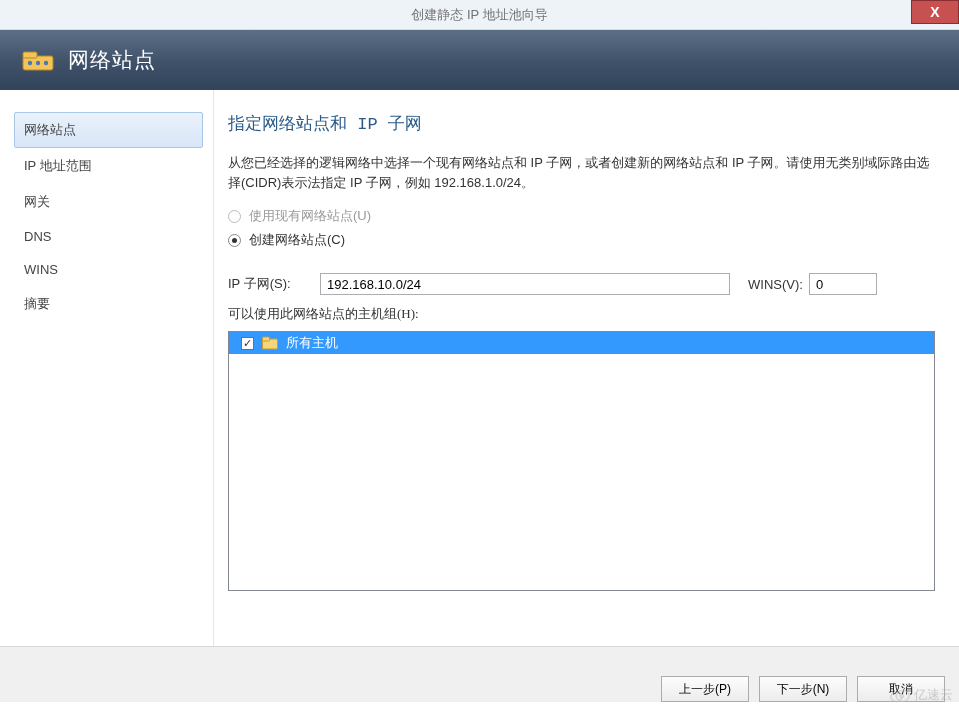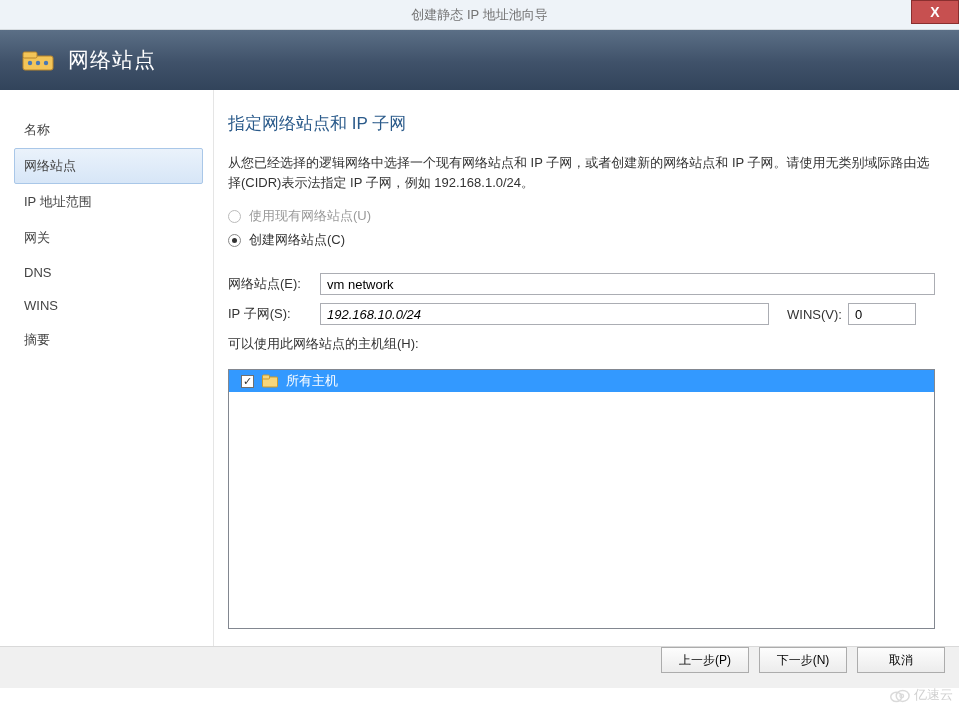--- a/index.html
+++ b/index.html
@@ -91,20 +91,21 @@
     .content {
       flex: 1;
       padding: 22px 24px 10px 14px;
       color: #333;
     }
     .content-heading {
       color: #2a5a8a;
       font-size: 17px;
       margin-bottom: 18px;
       font-weight: 400;
+      font-family: Liberation Mono, monospace;
     }
     .content-desc {
       font-size: 13px;
       color: #333;
       line-height: 1.55;
       margin-bottom: 14px;
     }
     .radio-row {
       display: flex;
       align-items: center;
@@ -142,27 +143,28 @@
     }
     .text-input {
       border: 1px solid #abadb3;
       height: 22px;
       padding: 0 6px;
       font-size: 13px;
       font-family: inherit;
       background:#fff;
     }
     .network-site-input { flex:1; }
-    .ip-subnet-input { width: 449px; font-style: italic; }
+    .ip-subnet-input { width: 410px; }
     .vlan-label { margin-left: 18px; margin-right:6px; }
     .vlan-input { width: 68px; }
     .hostgroup-label {
       margin-top: 10px;
-      margin-bottom: 16px;
-      font-size: 13px;
+      margin-bottom: 8px;
+      font-size: 13px;
+      font-family: Liberation Serif, serif;
     }
     .hostgroup-list {
       border: 1px solid #828790;
       height: 260px;
       background: #fff;
       overflow:auto;
     }
     .hostgroup-item {
       background: #3399ff;
       color: #fff;
@@ -179,25 +181,25 @@
       margin-right:8px;
       display:inline-flex;align-items:center;justify-content:center;
       color:#333;font-size:11px;line-height:1;
     }
     .folder-icon {
       width:16px;height:14px;margin-right:8px;
       display:inline-block;
     }
     
     .footer {
-      height: 42px;
+      height: 56px;
       border-top: 1px solid #d9d9d9;
       background: #f0f0f0;
       display: flex;
-      align-items: flex-start;
+      align-items: flex-end;
       justify-content: flex-end;
       padding-right: 14px;
       gap: 10px;
     }
     .wiz-btn {
       min-width: 88px;
       height: 26px;
       border: 1px solid #acacac;
       background: linear-gradient(to bottom,#fdfdfd,#ececec);
       font-size: 12px;
@@ -238,21 +240,20 @@
       <circle cx="16" cy="17" r="2.2" fill="#4a78b5"></circle>
       <circle cx="24" cy="17" r="2.2" fill="#4a78b5"></circle>
     </svg>
   </span>
   <span class="header-title">网络站点</span>
 </div>
 
 <div class="wizard-body">
 
   <div class="sidebar">
-    <div class="sidebar-item">名称</div>
     <div class="sidebar-item selected">网络站点</div>
     <div class="sidebar-item">IP 地址范围</div>
     <div class="sidebar-item">网关</div>
     <div class="sidebar-item">DNS</div>
     <div class="sidebar-item">WINS</div>
     <div class="sidebar-item">摘要</div>
   </div>
 
   <div class="content">
     <div class="content-heading">指定网络站点和 IP 子网</div>
@@ -264,24 +265,20 @@
     </div>
     <div class="radio-row">
       <span class="radio-circle">
           <span class="radio-dot"></span>
         </span>
       <span class="radio-label">创建网络站点(C)</span>
     </div>
 
     <div style="height:10px"></div>
 
-    <div class="form-row">
-      <span class="form-label">网络站点(E):</span>
-      <input class="text-input network-site-input" value="vm network" style="">
-    </div>
 
     <div class="form-row">
       <span class="form-label">IP 子网(S):</span>
       <input class="text-input ip-subnet-input" value="192.168.10.0/24" style="">
       <span class="vlan-label">WINS(V):</span>
       <input class="text-input vlan-input" value="0" style="">
     </div>
 
     <div class="hostgroup-label">可以使用此网络站点的主机组(H):</div>
     <div class="hostgroup-list">

